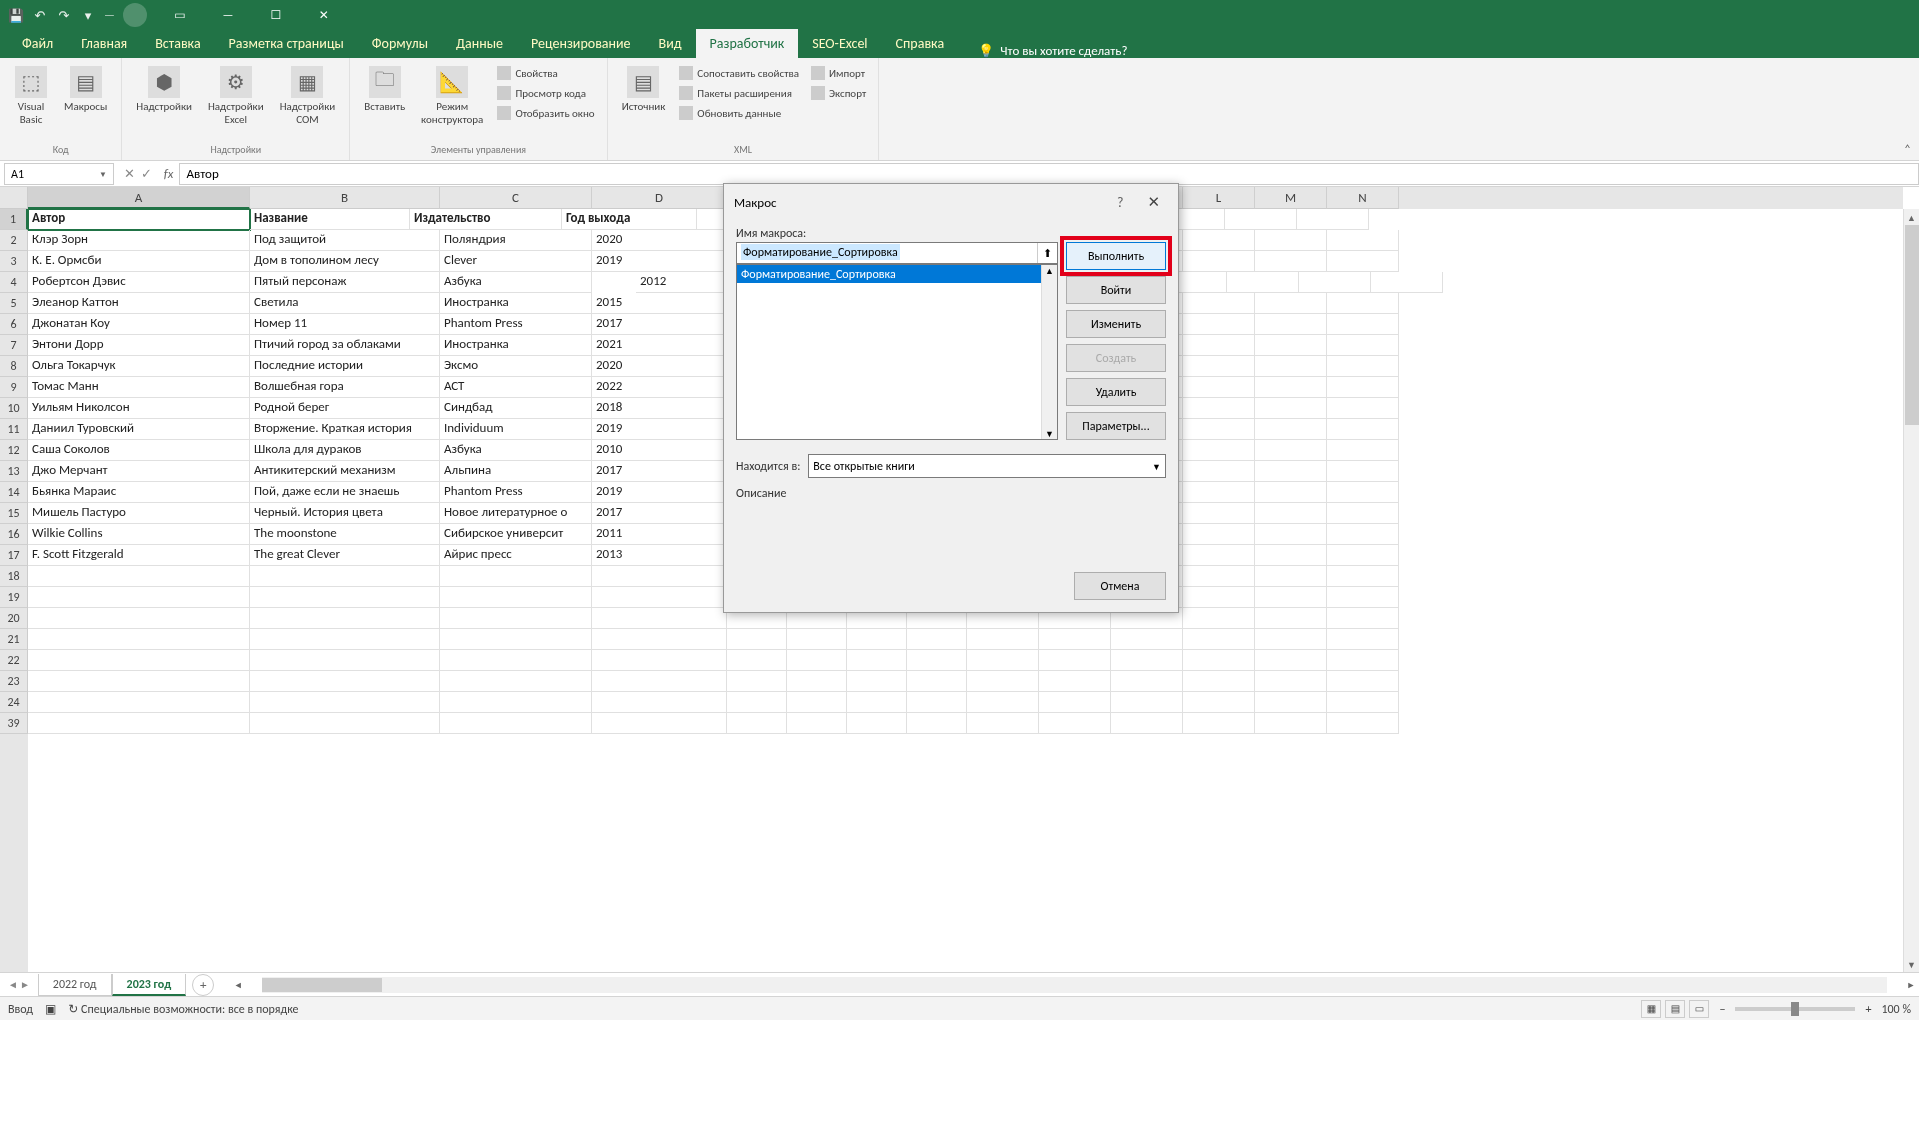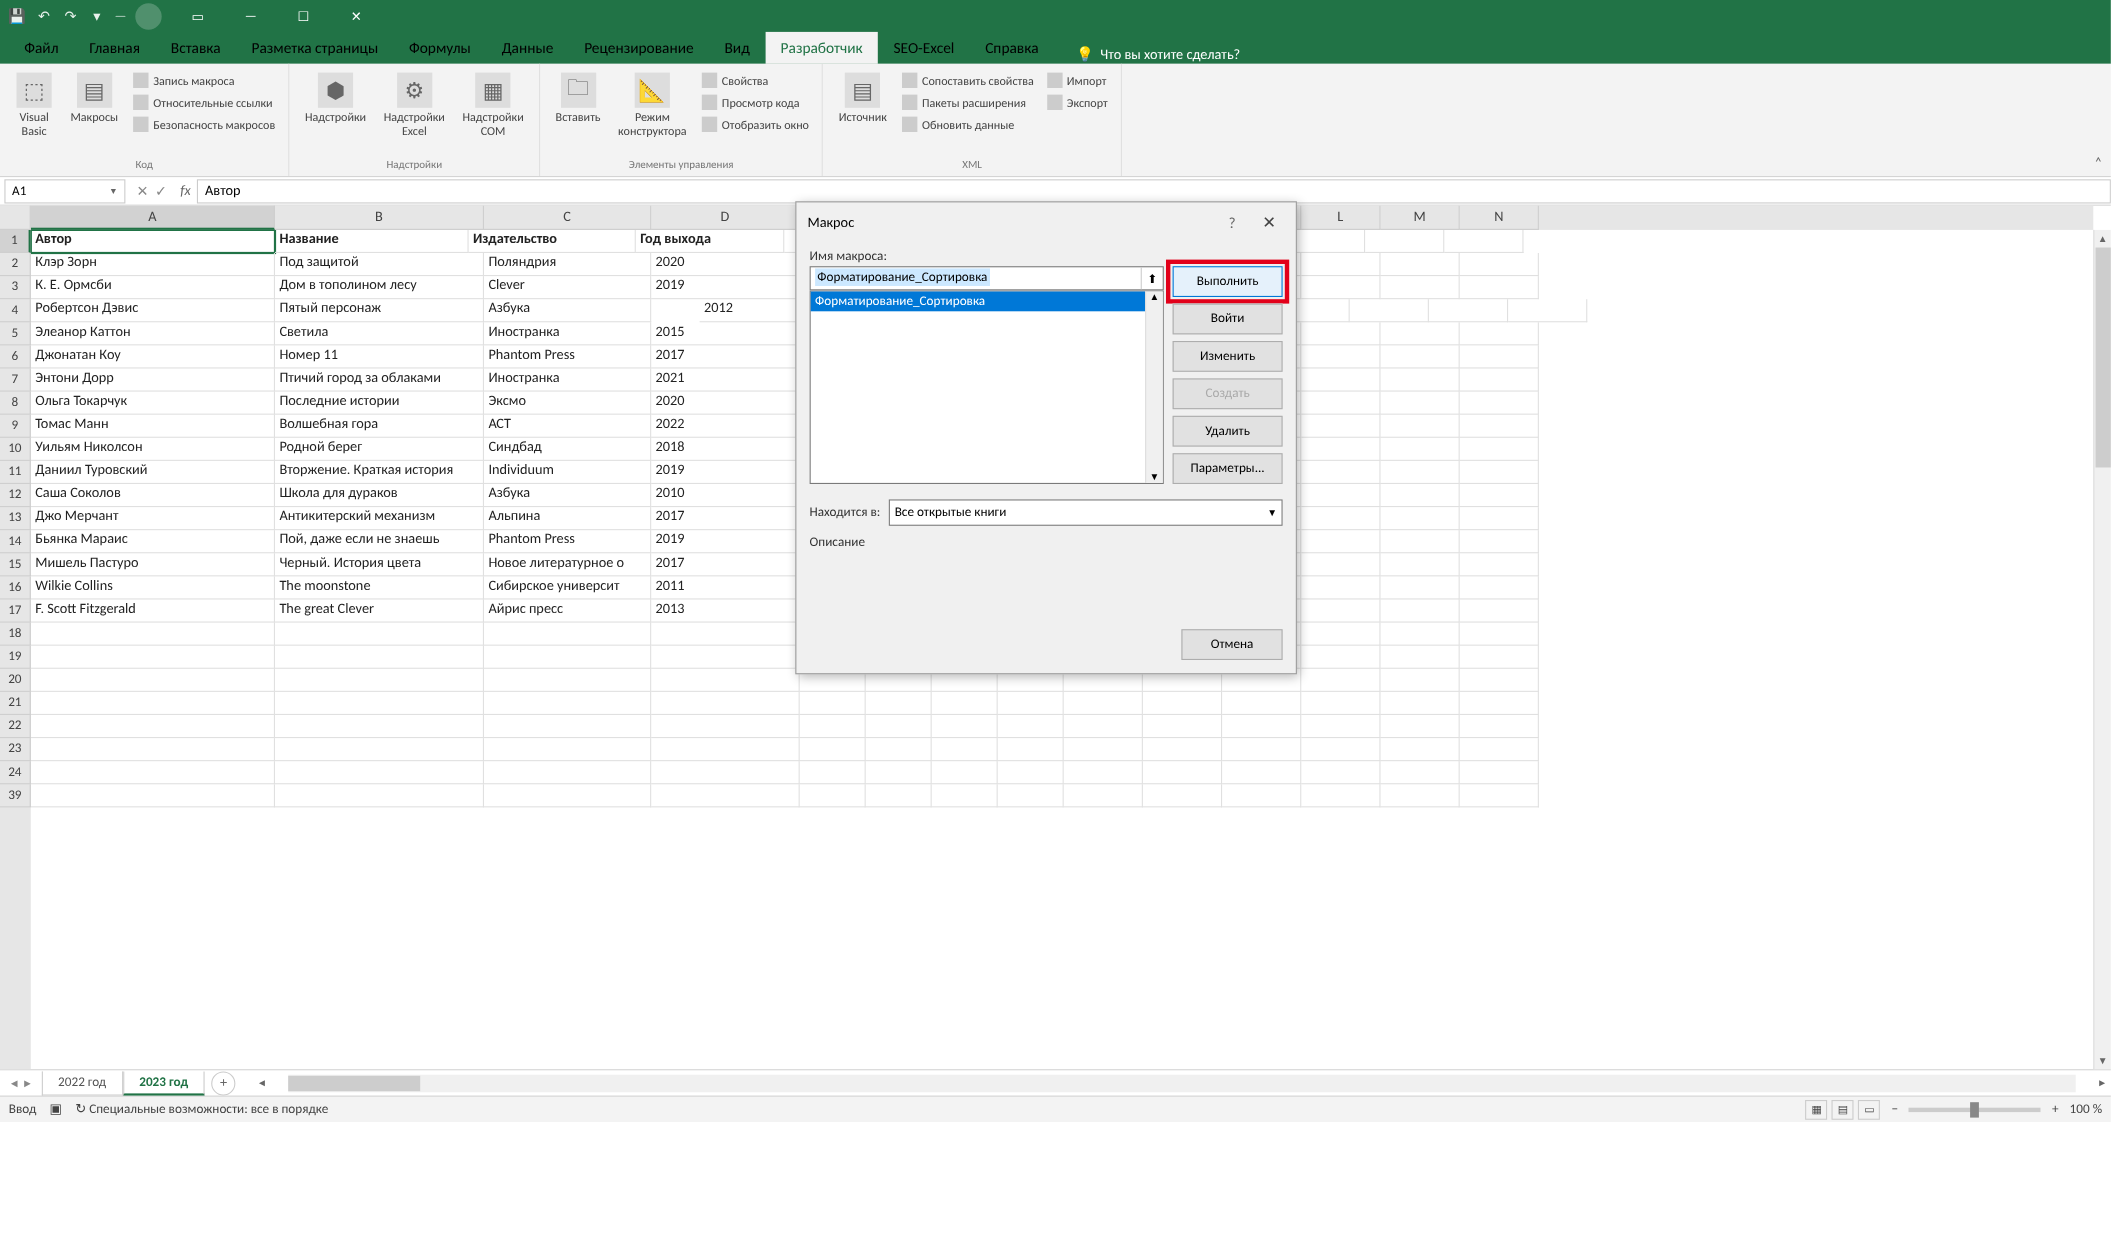--- a/index.html
+++ b/index.html
@@ -10,21 +10,21 @@
 .qat { display: flex; align-items: center; gap: 8px; padding: 0 8px; }
 .qat-icon { width: 16px; height: 16px; display: flex; align-items: center; justify-content: center; color: #fff; font-size: 13px; opacity: 0.9; }
 .title-text { flex: 1; text-align: center; font-size: 13px; }
 .window-controls { display: flex; align-items: center; gap: 2px; }
 .win-btn { width: 46px; height: 30px; display: flex; align-items: center; justify-content: center; color: #fff; font-size: 12px; }
 .account-area { display: flex; align-items: center; gap: 8px; color: #fff; opacity: 0.7; font-size: 12px; margin-right: 10px; }
 .avatar { width: 24px; height: 24px; border-radius: 50%; background: rgba(255,255,255,0.3); }
 
 
 .ribbon-tabs { background: #217346; height: 28px; display: flex; align-items: flex-end; padding-left: 8px; }
-.ribbon-tab { padding: 6px 14px; color: #000000; font-size: 14px; cursor: pointer; }
+.ribbon-tab { padding: 6px 14px; color: #fef9c3; font-size: 14px; cursor: pointer; }
 .ribbon-tab.active { background: #f3f3f3; color: #217346; }
 .tell-me { display: flex; align-items: center; gap: 6px; color: #fff; font-size: 13px; margin-left: 20px; }
 
 
 .ribbon-panel { background: #f3f3f3; height: 103px; border-bottom: 1px solid #d4d4d4; display: flex; position: relative; }
 .ribbon-group { display: flex; flex-direction: column; align-items: center; border-right: 1px solid #e0e0e0; padding: 4px 6px 2px 6px; }
 .group-content { display: flex; flex: 1; align-items: flex-start; }
 .group-label { font-size: 10px; color: #777; padding: 2px 0; text-align: center; }
 .big-btn { display: flex; flex-direction: column; align-items: center; justify-content: flex-start; padding: 4px 8px; min-width: 50px; }
 .big-btn-icon { width: 32px; height: 32px; background: #ddd; margin-bottom: 2px; display: flex; align-items: center; justify-content: center; font-size: 20px; color: #666; }
@@ -153,34 +153,20 @@
     <div class="group-content">
       <div class="big-btn">
         <div class="big-btn-icon">⬚</div>
         <div class="big-btn-label" style="white-space:pre-line">Visual
 Basic</div>
       </div>
       <div class="big-btn">
         <div class="big-btn-icon">▤</div>
         <div class="big-btn-label">Макросы</div>
       </div>
-      <div class="small-btn-col">
-        <div class="small-btn">
-            <span class="small-btn-icon"></span>
-            <span>Запись макроса</span>
-          </div>
-        <div class="small-btn">
-            <span class="small-btn-icon"></span>
-            <span>Относительные ссылки</span>
-          </div>
-        <div class="small-btn">
-            <span class="small-btn-icon"></span>
-            <span>Безопасность макросов</span>
-          </div>
-      </div>
     </div>
     <div class="group-label">Код</div>
   </div>
 
   <div class="ribbon-group">
     <div class="group-content">
       <div class="big-btn">
           <div class="big-btn-icon">⬢</div>
           <div class="big-btn-label">Надстройки</div>
         </div>
@@ -318,21 +304,21 @@
       <div class="row-header">20</div>
       <div class="row-header">21</div>
       <div class="row-header">22</div>
       <div class="row-header">23</div>
       <div class="row-header">24</div>
       <div class="row-header">39</div>
     </div>
   <div class="cells" id="cells">
       <div class="cell-row">
         <div class="cell header-cell active" style="width: 222px;">Автор</div>
-        <div class="cell header-cell" style="width: 176px;">Название</div>
+        <div class="cell header-cell" style="width: 160px;">Название</div>
         <div class="cell header-cell" style="width: 152px;">Издательство</div>
         <div class="cell header-cell" style="width: 135px;">Год выхода</div>
         <div class="cell" style="width: 60px;"></div>
         <div class="cell" style="width: 60px;"></div>
         <div class="cell" style="width: 60px;"></div>
         <div class="cell" style="width: 60px;"></div>
         <div class="cell" style="width: 72px;"></div>
         <div class="cell" style="width: 72px;"></div>
         <div class="cell" style="width: 72px;"></div>
         <div class="cell" style="width: 72px;"></div>

